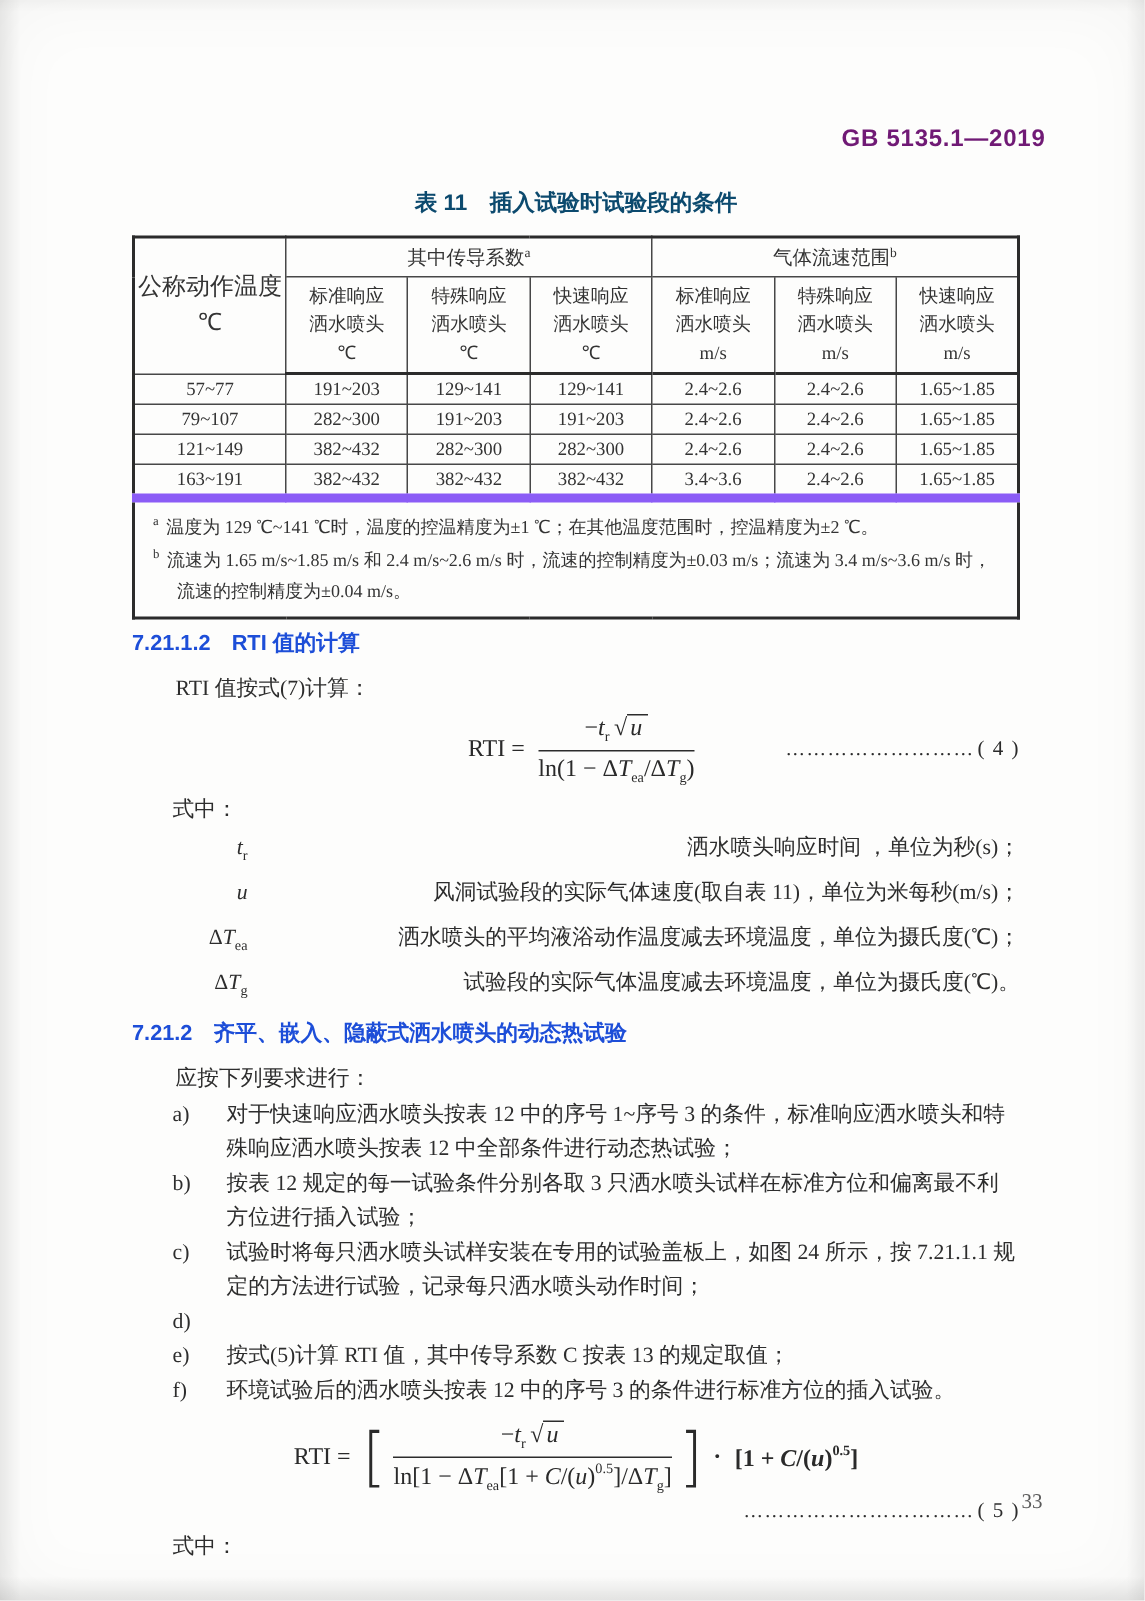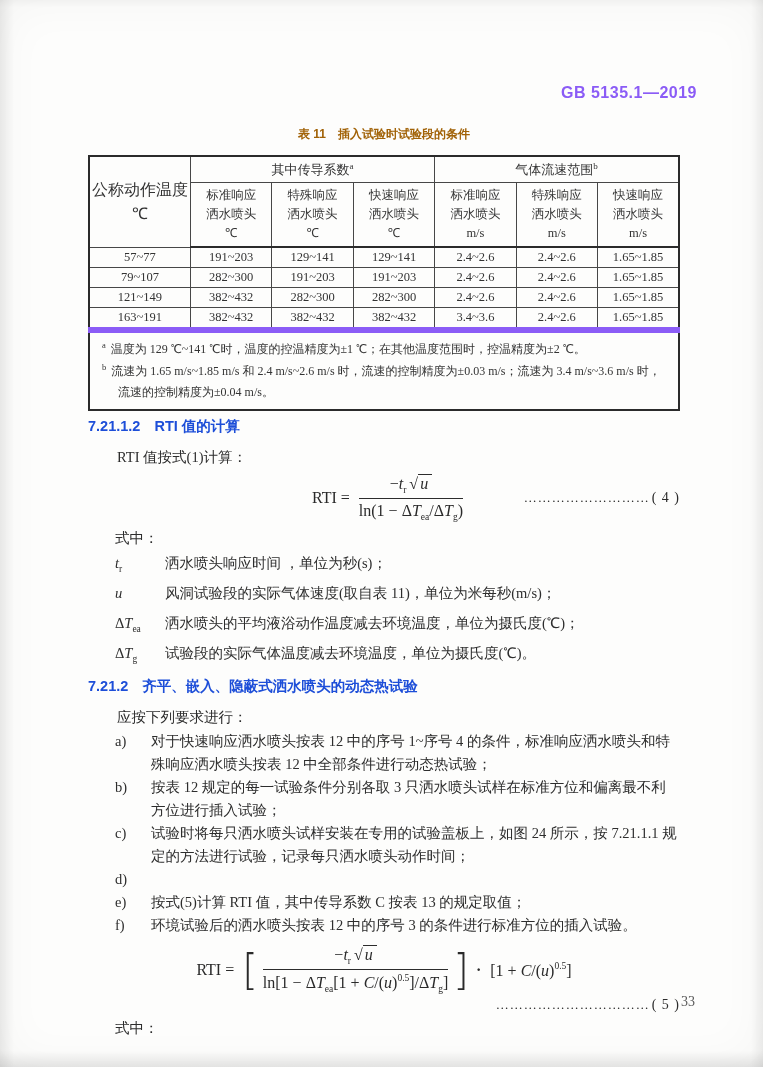--- a/index.html
+++ b/index.html
@@ -13,27 +13,27 @@
     content:""; position:absolute; inset:0; pointer-events:none;
     background:
       linear-gradient(to right, rgba(0,0,0,0.07), rgba(0,0,0,0) 14px),
       linear-gradient(to left, rgba(0,0,0,0.06), rgba(0,0,0,0) 12px),
       linear-gradient(to top, rgba(0,0,0,0.09), rgba(0,0,0,0) 16px),
       linear-gradient(to bottom, rgba(0,0,0,0.03), rgba(0,0,0,0) 8px);
   }
   .doc-header{
     position:absolute; top:84px; right:66px;
     font-family:"Liberation Sans", sans-serif; font-weight:bold;
-    font-size:16px; letter-spacing:0.5px; color:#8b5cf6;
+    font-size:16px; letter-spacing:0.5px; color:#701a75;
   }
   .content{ position:absolute; left:88px; top:0; width:592px; }
 
   .table-title{
     margin-top:126px; text-align:center;
-    font-family:"Liberation Sans", sans-serif; font-weight:bold; font-size:12px; color:#a16207;
+    font-family:"Liberation Sans", sans-serif; font-weight:bold; font-size:15px; color:#0c4a6e;
   }
 
   table.cond{
     margin-top:12px; width:592px; border-collapse:collapse; table-layout:fixed;
     text-align:center; color:#333; border:2px solid #2b2b2b;
   }
   table.cond th, table.cond td{ border:1px solid #474747; font-weight:normal; padding:0; }
   table.cond .c1{ width:100px; font-size:16px; line-height:1.5; }
   table.cond .grp{ height:25px; font-size:13px; }
   table.cond .sub{ padding:3px 0 4px; font-size:12.5px; line-height:1.5; }
@@ -49,21 +49,21 @@
 
   .clause{
     margin-top:6px; font-family:Liberation Sans, sans-serif;
     font-weight:bold; font-size:14.5px; color:#1d4ed8;
   }
   .clause .cnum{ margin-right:14px; font-weight:bold; }
 
   .para{ margin:10px 0 0; font-size:14.5px; line-height:23px; text-indent:29px; }
   .where{ margin:4px 0 0; font-size:14.5px; line-height:23px; text-indent:27px; }
 
-  .defs{ margin-top:1px; }
+  .defs{ margin-top:1px;text-align:right; }
   .def-row{ display:flex; line-height:24px; font-size:14.5px; }
   .d-sym{ margin-left:27px; width:50px; flex:0 0 50px; }
   .d-txt{ flex:1; }
 
   .items{ margin-top:1px; }
   .li{ display:flex; line-height:23px; font-size:14.5px; }
   .mk{ margin-left:27px; width:36px; flex:0 0 36px; }
   .tx{ flex:1; }
 
   .formula-line{
@@ -91,21 +91,21 @@
   .sqrt{ display:inline-block; margin-left:3px; }
   .sqrt .arg{ border-top:1px solid #2c2c2c; padding:0 4px 0 2px; font-style:italic; }
   .it{ font-style:italic; }
   .sb{ font-size:9.5px; vertical-align:-4px; }
   .sp{ font-size:9.5px; vertical-align:7px; }
   .bigb{
     font-family:"DejaVu Sans", sans-serif; font-weight:200;
     font-size:40px; line-height:0; transform:scaleY(1.08); margin:0 2px; color:#2a2a2a;
   }
   .dot-op{ margin:0 5px; font-weight:bold; }
-  .f-tail{ margin-left:4px; }
+  .f-tail{ margin-left:4px;font-weight:bold; }
 
   .page-num{
     position:absolute; right:68px; top:994px;
     font-size:14px; color:#5a5a5a;
   }
 </style>
 </head>
 <body>
 
 <div class="page">
@@ -204,21 +204,21 @@
             <div class="fn"><sup>b</sup><span>流速为 1.65 m/s~1.85 m/s 和 2.4 m/s~2.6 m/s 时，流速的控制精度为±0.03 m/s；流速为 3.4 m/s~3.6 m/s 时，流速的控制精度为±0.04 m/s。</span></div>
           </td>
         </tr>
       </tfoot>
     </table>
 
     <div class="clause">
       <span class="cnum">7.21.1.2</span><span>RTI 值的计算</span>
     </div>
 
-    <p class="para">RTI 值按式(1)计算：</p>
+    <p class="para">RTI 值按式(7)计算：</p>
 
     <div class="formula-line">
       <span class="lhs">RTI =</span>
       <span class="frac">
         <span class="nm"><span>−</span><span class="it">t</span><span class="sb">r</span><span class="sqrt"><span>√</span><span class="arg">u</span></span></span>
         <span class="dn"><span>ln(1 − Δ</span><span class="it">T</span><span class="sb">ea</span><span>/Δ</span><span class="it">T</span><span class="sb">g</span><span>)</span></span>
       </span>
       <span class="f-right"><span class="dots">………………………</span><span class="flabel">( 4 )</span></span>
     </div>
 
@@ -245,21 +245,21 @@
 
     <div class="clause">
       <span class="cnum">7.21.2</span><span>齐平、嵌入、隐蔽式洒水喷头的动态热试验</span>
     </div>
 
     <p class="para">应按下列要求进行：</p>
 
     <div class="items">
       <div class="li">
           <span class="mk">a)</span>
-          <span class="tx">对于快速响应洒水喷头按表 12 中的序号 1~序号 4 的条件，标准响应洒水喷头和特殊响应洒水喷头按表 12 中全部条件进行动态热试验；</span>
+          <span class="tx">对于快速响应洒水喷头按表 12 中的序号 1~序号 3 的条件，标准响应洒水喷头和特殊响应洒水喷头按表 12 中全部条件进行动态热试验；</span>
         </div>
       <div class="li">
           <span class="mk">b)</span>
           <span class="tx">按表 12 规定的每一试验条件分别各取 3 只洒水喷头试样在标准方位和偏离最不利方位进行插入试验；</span>
         </div>
       <div class="li">
           <span class="mk">c)</span>
           <span class="tx">试验时将每只洒水喷头试样安装在专用的试验盖板上，如图 24 所示，按 7.21.1.1 规定的方法进行试验，记录每只洒水喷头动作时间；</span>
         </div>
       <div class="li">

